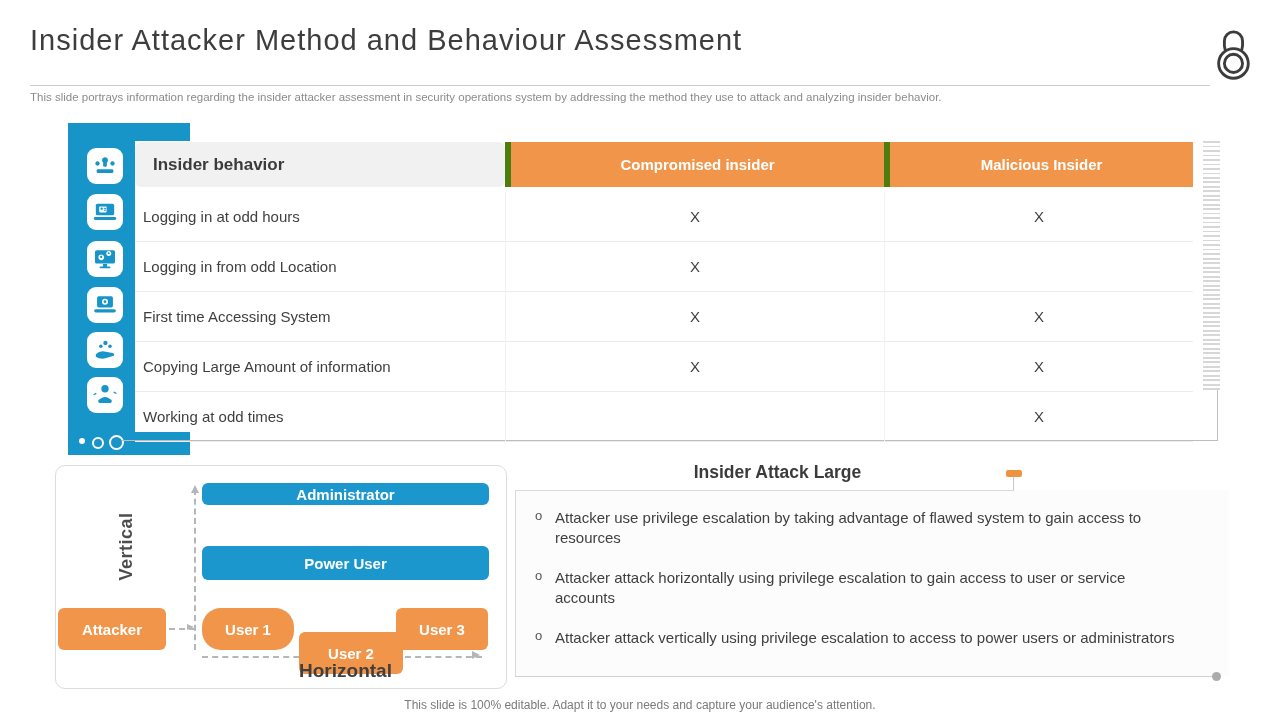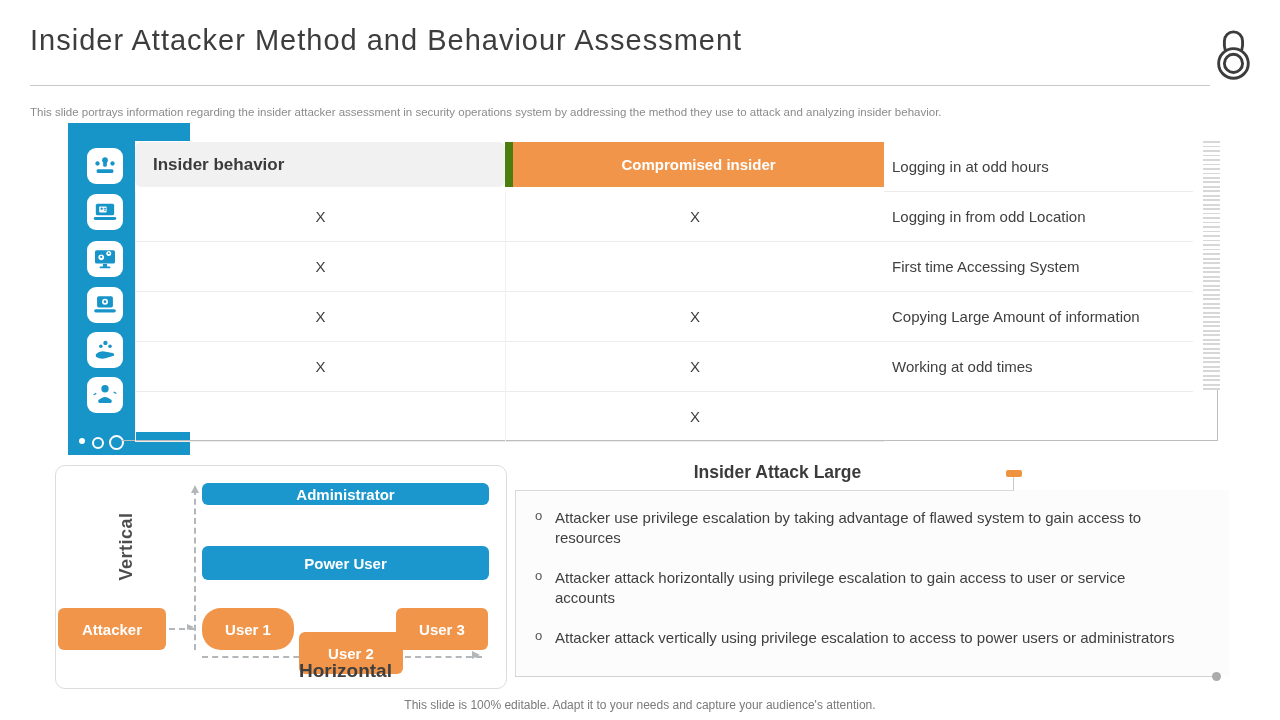--- a/index.html
+++ b/index.html
@@ -4,21 +4,21 @@
 <style>
   html,body{margin:0;padding:0;background:#fff;}
   .canvas{position:relative;width:1280px;height:720px;background:#fff;overflow:hidden;
           font-family:"Liberation Sans",sans-serif;color:#3f3f3f;}
 
   
   .title{position:absolute;left:30px;top:24px;font-size:29px;font-weight:400;
          letter-spacing:1px;color:#3d3d3d;white-space:nowrap;}
   .header-rule{position:absolute;left:30px;top:85px;width:1180px;height:1px;background:#c9c9c9;}
   .lock{position:absolute;left:1211px;top:28px;width:44px;height:54px;}
-  .subtitle{position:absolute;left:30px;top:91px;width:1000px;font-size:11.5px;color:#8b8b8b;margin-top:15px;}
+  .subtitle{position:absolute;left:30px;top:91px;width:1000px;font-size:11.5px;color:#8b8b8b;}
 
   
   .side-tab-top{position:absolute;left:68px;top:123px;width:122px;height:18px;background:#1794c8;}
   .side-bar{position:absolute;left:68px;top:123px;width:67px;height:332px;background:#1794c8;}
   .side-tab-bottom{position:absolute;left:68px;top:432px;width:122px;height:23px;background:#1794c8;}
   .side-icon{position:absolute;left:87px;width:36px;height:36px;background:#fff;border-radius:9px;
              display:flex;align-items:center;justify-content:center;}
   .side-icon svg{width:30px;height:30px;}
   .dot{position:absolute;border-radius:50%;}
   .dot1{left:79px;top:438px;width:6px;height:6px;background:#fff;}
@@ -29,21 +29,21 @@
   .bottom-line{position:absolute;left:122px;top:440px;width:1096px;height:1px;background:#bdbdbd;}
   .right-vline{position:absolute;left:1217px;top:388px;width:1px;height:53px;background:#bdbdbd;}
   .hatch{position:absolute;left:1203px;top:141px;width:17px;height:249px;
          background:repeating-linear-gradient(to bottom,#d7d7d7 0 1.5px,transparent 1.5px 4.5px);}
 
   
   .table{position:absolute;left:135px;top:142px;width:1058px;display:grid;
          grid-template-columns:370px 379px 309px;grid-auto-rows:50px;}
   .th{height:45px;display:flex;align-items:center;font-weight:bold;}
   .th-behavior{background:#f1f1f2;color:#3b3b3b;font-size:17px;padding-left:18px;border-radius:6px;}
-  .th-orange{background:#f0954a;color:#fff;font-size:15px;justify-content:center;border-left:8px solid #4d7c0f;}
+  .th-orange{background:#f0954a;color:#fff;font-size:15px;justify-content:center;border-left:6px solid #4d7c0f;}
   .td{display:flex;align-items:center;font-size:15px;color:#3f3f3f;border-bottom:1px solid #ececec;}
   .td-label{padding-left:8px;}
   .td-mark{justify-content:center;border-left:1px solid #f1f1f1;}
 
   
   .card{position:absolute;left:55px;top:465px;width:450px;height:222px;border:1px solid #dcdcdc;
         border-radius:10px;background:#fff;}
   .v-label{position:absolute;left:96px;top:540px;width:60px;text-align:center;
            transform:rotate(-90deg);font-weight:bold;font-size:18px;color:#4d4d4d;letter-spacing:.5px;}
   .v-arrow{position:absolute;left:194px;top:489px;height:161px;border-left:2px dashed #b3b7ba;}
@@ -165,20 +165,21 @@
     </svg>
   </div>
 
   <div class="bottom-line"></div>
   <div class="right-vline"></div>
   <div class="hatch"></div>
 
   <div class="table">
     <div class="th th-behavior">Insider behavior</div>
     <div class="th th-orange">Compromised insider</div>
+    <div class="th th-orange">Malicious Insider</div>
 
     <div class="td td-label">Logging in at odd hours</div>
     <div class="td td-mark">X</div>
     <div class="td td-mark">X</div>
 
     <div class="td td-label">Logging in from odd Location</div>
     <div class="td td-mark">X</div>
     <div class="td td-mark"></div>
 
     <div class="td td-label">First time Accessing System</div>

